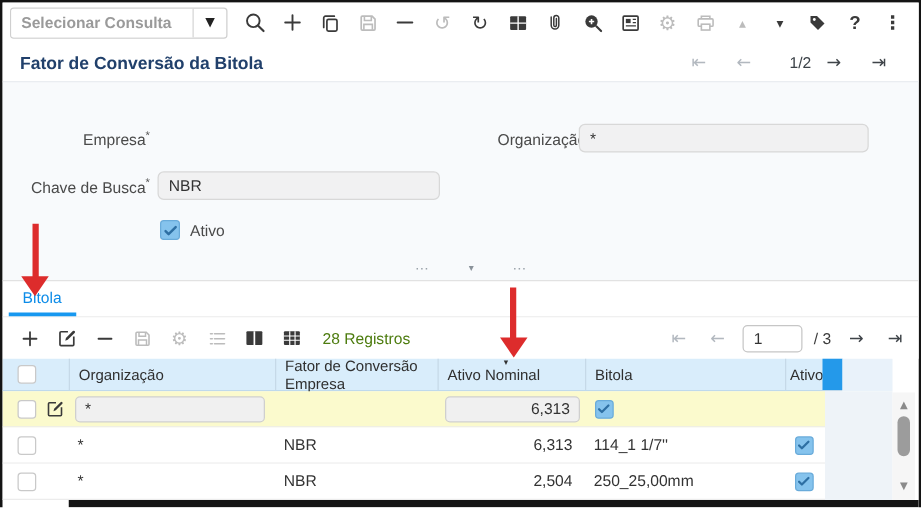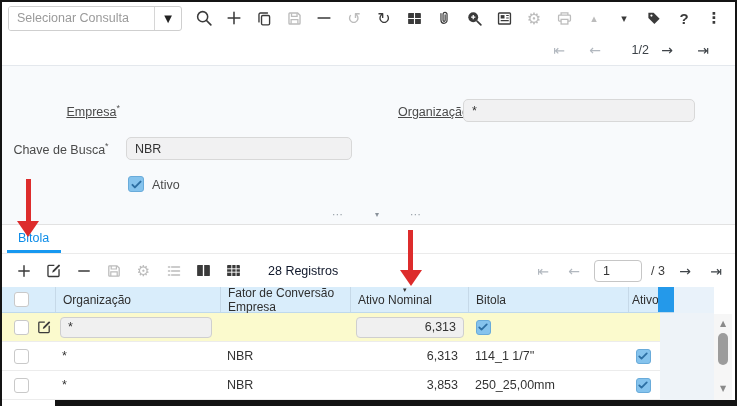--- a/index.html
+++ b/index.html
@@ -7,21 +7,21 @@
   .window{position:relative;width:737px;height:406px;box-sizing:border-box;
     border:2px solid #141414;border-bottom:none;background:#fff;overflow:hidden;}
   .glyph{font-family:"DejaVu Sans","Liberation Sans",sans-serif;}
 
   
   .toolbar{position:absolute;top:0;left:0;right:0;height:32px;display:flex;align-items:center;
     padding-left:6px;background:#fff;}
   .combo{width:174px;height:25px;border:1px solid #cfcfcf;border-radius:3px;display:flex;
     align-items:stretch;background:#fff;box-sizing:border-box;overflow:hidden;}
   .combo input{flex:1;border:none;outline:none;padding:0 8px;font-size:12.5px;color:#555;
-    font-family:inherit;min-width:0;background:#fff;}
+    font-family:inherit;min-width:0;background:#fff;font-weight:bold;}
   .combo input::placeholder{color:#9a9a9a;opacity:1;}
   .combo-caret{width:26px;display:flex;align-items:center;justify-content:center;
     border-left:1px solid #d6d6d6;font-size:10px;color:#222;cursor:pointer;}
   .tb-icons{display:flex;align-items:center;gap:10px;margin-left:12px;}
   .tbtn{width:20px;height:24px;display:flex;align-items:center;justify-content:center;
     color:#3a3a3a;font-size:16px;}
   .tbtn.dis{color:#bcbcbc;}
   .tbtn svg{display:block;}
   .caret-sm{font-size:11px;}
   .bold-glyph{font-weight:bold;font-size:15px;}
@@ -31,21 +31,21 @@
     padding:0 14px;border-bottom:1px solid #e4e8ed;background:#fff;box-sizing:border-box;}
   .page-title{font-size:14px;font-weight:bold;color:#21406b;}
   .pg{margin-left:auto;display:flex;align-items:center;gap:0;}
   .pg .nav{width:36px;text-align:center;font-size:14px;color:#3f4449;cursor:pointer;}
   .pg .nav.dis{color:#b2b8bf;}
   .pg .num{width:36px;text-align:right;font-size:12.5px;color:#3c4248;}
 
   
   .form-area{position:absolute;top:64px;left:0;right:0;height:158px;background:#f8fafc;}
   .flabel{position:absolute;font-size:12.5px;color:#4a4a4a;white-space:nowrap;}
-  .flabel .lnk{text-decoration:underline;}
+  .flabel .lnk{}
   .flabel sup{font-size:9px;color:#555;}
   .ro{position:absolute;background:#f1f1f2;border:1px solid #d8d8d8;border-radius:5px;
     font-size:12.5px;color:#333;padding:0 8px;box-sizing:border-box;height:23px;
     font-family:inherit;outline:none;}
   .cb{width:16px;height:16px;border:1px solid #c9c9c9;border-radius:3px;background:#fff;
     box-sizing:border-box;display:flex;align-items:center;justify-content:center;}
   .cb.checked{background:#85c3ed;border-color:#69abda;}
   .splitter{position:absolute;left:330px;top:142px;width:90px;display:flex;align-items:center;
     justify-content:space-between;color:#9aa2aa;}
   .splitter .d{font-size:11px;letter-spacing:1px;}
@@ -63,21 +63,21 @@
   .tab{position:absolute;left:16px;top:0;height:27px;line-height:27px;font-size:12.5px;
     color:#0d8ce8;cursor:pointer;}
   .tab-underline{position:absolute;left:5px;bottom:0;width:54px;height:3px;background:#1798f0;}
 
   
   .grid-toolbar{position:absolute;top:252px;left:0;right:0;height:33px;display:flex;
     align-items:center;padding-left:12px;background:#fff;box-sizing:border-box;}
   .gbtn{width:19px;height:24px;display:flex;align-items:center;justify-content:center;
     color:#3a3a3a;font-size:15px;margin-right:11px;}
   .gbtn.dis{color:#bcbcbc;}
-  .rec-count{font-size:12.5px;color:#0f172a;margin-left:14px;}
+  .rec-count{font-size:12.5px;color:#4d7c0f;margin-left:4px;}
   .gpg{margin-left:auto;display:flex;align-items:center;gap:9px;padding-right:8px;}
   .gpg .nav{width:22px;text-align:center;font-size:14px;color:#3f4449;cursor:pointer;}
   .gpg .nav.dis{color:#b2b8bf;}
   .page-input{width:48px;height:22px;border:1px solid #c6c6c6;border-radius:4px;
     font-size:12.5px;color:#333;padding:0 8px;box-sizing:border-box;outline:none;font-family:inherit;}
   .page-total{font-size:12.5px;color:#3c3c3c;}
 
   
   .grid-header{position:absolute;top:285px;left:0;width:672px;height:26px;display:flex;
     background:#d9edfb;border-bottom:1px solid #bfd9ec;box-sizing:border-box;
@@ -195,38 +195,39 @@
             <path d="M3 3.5 h6.5 L17 11 l-6.5 6.5 L3 10z" fill="currentColor"></path>
             <circle cx="6.8" cy="7" r="1.4" fill="#fff"></circle>
           </svg>
       </div>
       <div class="tbtn bold-glyph">?</div>
       <div class="tbtn bold-glyph glyph">⋮</div>
     </div>
   </div>
 
   <div class="title-row">
+    <span class="page-title">Fator de Conversão da Bitola</span>
     <div class="pg">
       <span class="nav dis glyph">⇤</span>
       <span class="nav dis glyph">←</span>
       <span class="num">1/2</span>
       <span class="nav glyph">→</span>
       <span class="nav glyph">⇥</span>
     </div>
   </div>
 
   <div class="form-area">
     <div class="flabel" style="left:0;width:118px;top:37px;text-align:right;">
       <span class="lnk">Empresa</span><sup>*</sup>
     </div>
     <div class="flabel" style="left:396px;top:37px;">
       <span class="lnk">Organização</span><sup>*</sup>
     </div>
     <input class="ro" style="left: 461px; top: 33px; width: 232px;" readonly="" value="*">
-    <div class="flabel" style="left:0;width:118px;top:75px;text-align:center;">
+    <div class="flabel" style="left:0;width:118px;top:75px;text-align:right;">
       <span>Chave de Busca</span><sup>*</sup>
     </div>
     <input class="ro" style="left: 124px; top: 71px; width: 226px;" value="NBR">
     <div class="cb checked" style="position:absolute;left:126px;top:110px;">
       <svg viewBox="0 0 16 16" width="13" height="13">
           <path d="M3 8.5 l3 3 L13 4.5" fill="none" stroke="#2d6fa3" stroke-width="2.4" stroke-linecap="round" stroke-linejoin="round"></path>
         </svg>
     </div>
     <div class="flabel" style="left:150px;top:112px;">Ativo</div>
     <div class="splitter">
@@ -362,21 +363,21 @@
         </div>
       </div>
     </div>
 
     <div class="trow">
       <div class="tc col-sel">
         <div class="cb row-cb"></div>
       </div>
       <div class="tc col-org">*</div>
       <div class="tc col-fator">NBR</div>
-      <div class="tc col-peso">3,853</div>
+      <div class="tc col-peso">2,504</div>
       <div class="tc col-bitola">250_25,00mm</div>
       <div class="tc col-ativo">
         <div class="cb row-cb checked">
           <svg viewBox="0 0 16 16" width="12" height="12">
               <path d="M3 8.5 l3 3 L13 4.5" fill="none" stroke="#2d6fa3" stroke-width="2.4" stroke-linecap="round" stroke-linejoin="round"></path>
             </svg>
         </div>
       </div>
     </div>
 

